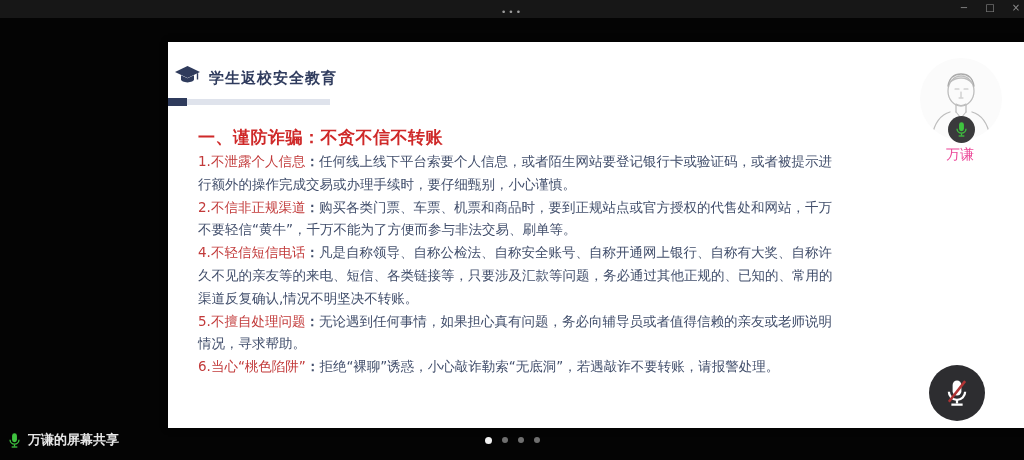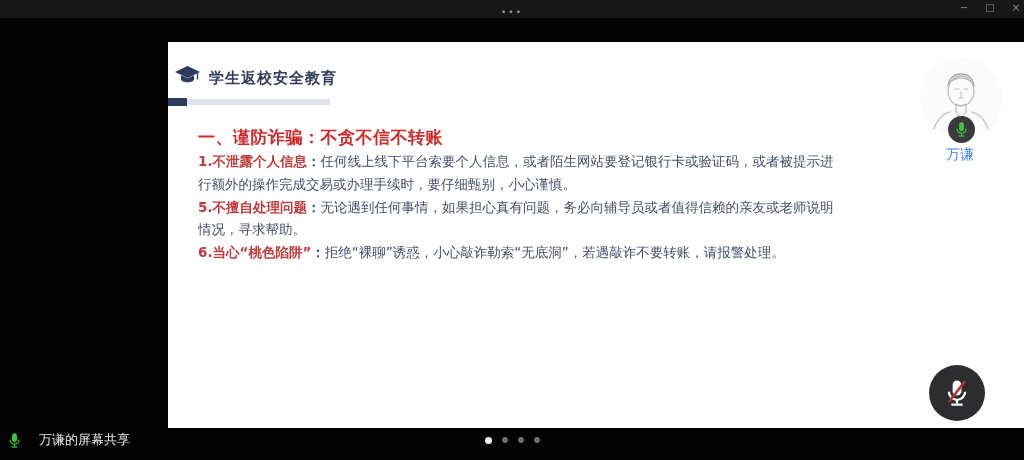--- a/index.html
+++ b/index.html
@@ -29,51 +29,51 @@
   .divider { position:absolute; left:0; top:56px; height:8px; width:162px; }
   .divider .dark  { position:absolute; left:0; top:0; width:19px; height:8px; background:#2f3b5c; }
   .divider .light { position:absolute; left:19px; top:1px; width:143px; height:6px; background:#dfe3ec; }
 
   .section-heading {
     position:absolute; left:30px; top:84px;
     color:#cf2929; font-weight:bold; font-size:17px; letter-spacing:.5px;
   }
   .list { position:absolute; left:30px; top:108px; width:644px; }
   .item { margin:0; font-size:13.5px; line-height:22.8px; color:#414e6b; text-align:left; }
-  .item .lead { color:#c23a3a; font-weight:bold; }
+  .item .lead { color:#c23a3a; font-weight:normal; }
   .item .sep  { color:#414e6b; font-weight:bold; }
 
   
   .pagination { position:absolute; left:0; right:0; top:437px; display:flex; justify-content:center; gap:10px; }
   .pdot { width:6px; height:6px; border-radius:50%; background:#6f6f6f; cursor:pointer; }
   .pdot.active { background:#f2f2f2; width:7px; height:7px; margin-top:-0.5px; }
 
   
   .participant { position:absolute; left:900px; top:56px; width:120px; height:110px; cursor:pointer; }
   .avatar {
     position:absolute; left:20px; top:2px; width:82px; height:82px; border-radius:50%;
     background:#fbfbfb; overflow:hidden;
   }
   .mic-badge {
     position:absolute; left:48px; top:60px; width:27px; height:27px; border-radius:50%;
     background:#3a3a3c; display:flex; align-items:center; justify-content:center;
   }
   .participant-name {
     position:absolute; left:0; top:90px; width:120px; text-align:center;
-    color:#3b82f6; font-size:14px;
+    color:#ec4899; font-size:14px;
   }
 
   
   .mute-btn {
     position:absolute; left:929px; top:365px; width:56px; height:56px; border-radius:50%;
     background:#2d2d30; display:flex; align-items:center; justify-content:center; cursor:pointer;
   }
 
   
-  .share-status { position:absolute; left:8px; top:431px; display:flex; align-items:center; gap:18px; }
+  .share-status { position:absolute; left:8px; top:431px; display:flex; align-items:center; gap:7px;font-weight:bold; }
   .share-label { color:#e8e8e8; font-size:13px; }
 </style>
 </head>
 <body>
 
 <div class="stage">
 
   <div class="topbar">
     <div class="drag-handle">•••</div>
     <div class="win-controls">
@@ -98,20 +98,22 @@
 
     <div class="divider">
       <div class="dark"></div>
       <div class="light"></div>
     </div>
 
     <div class="section-heading">一、谨防诈骗：不贪不信不转账</div>
 
     <div class="list">
       <p class="item"><span class="lead">1.不泄露个人信息</span><span class="sep">：</span><span>任何线上线下平台索要个人信息，或者陌生网站要登记银行卡或验证码，或者被提示进行额外的操作完成交易或办理手续时，要仔细甄别，小心谨慎。</span></p>
+      <p class="item"><span class="lead">2.不信非正规渠道</span><span class="sep">：</span><span>购买各类门票、车票、机票和商品时，要到正规站点或官方授权的代售处和网站，千万不要轻信“黄牛”，千万不能为了方便而参与非法交易、刷单等。</span></p>
+      <p class="item"><span class="lead">4.不轻信短信电话</span><span class="sep">：</span><span>凡是自称领导、自称公检法、自称安全账号、自称开通网上银行、自称有大奖、自称许久不见的亲友等的来电、短信、各类链接等，只要涉及汇款等问题，务必通过其他正规的、已知的、常用的渠道反复确认,情况不明坚决不转账。</span></p>
       <p class="item"><span class="lead">5.不擅自处理问题</span><span class="sep">：</span><span>无论遇到任何事情，如果担心真有问题，务必向辅导员或者值得信赖的亲友或老师说明情况，寻求帮助。</span></p>
       <p class="item"><span class="lead">6.当心“桃色陷阱”</span><span class="sep">：</span><span>拒绝“裸聊”诱惑，小心敲诈勒索“无底洞”，若遇敲诈不要转账，请报警处理。</span></p>
     </div>
   </div>
 
   <div class="pagination">
       <div class="pdot active"></div>
       <div class="pdot"></div>
       <div class="pdot"></div>
       <div class="pdot"></div>

